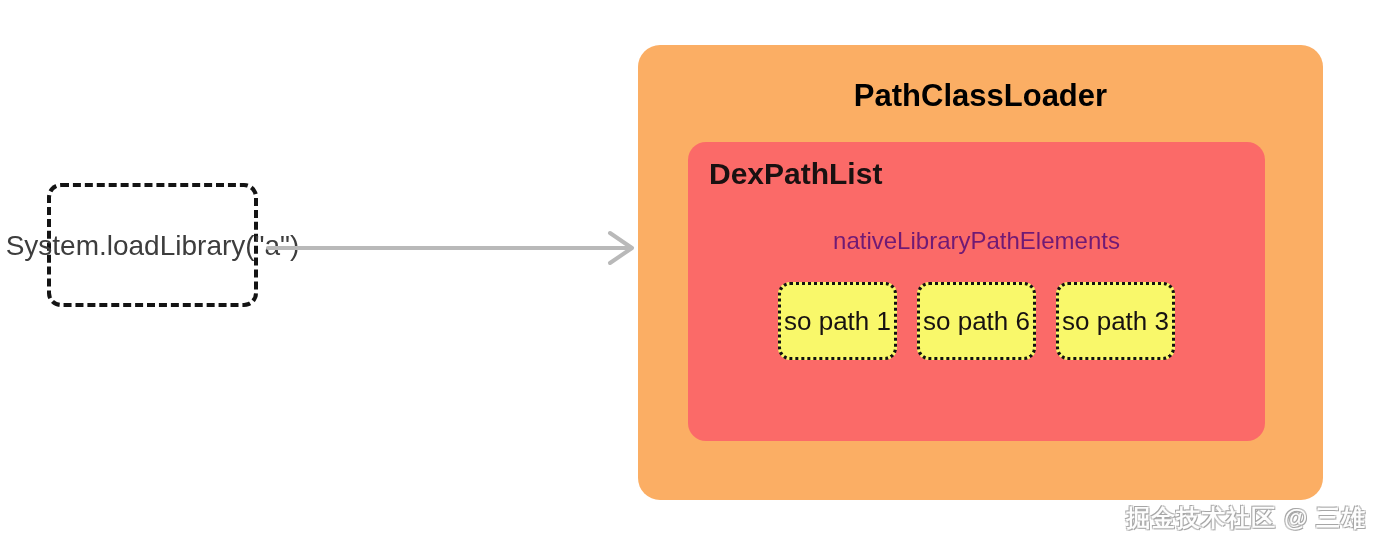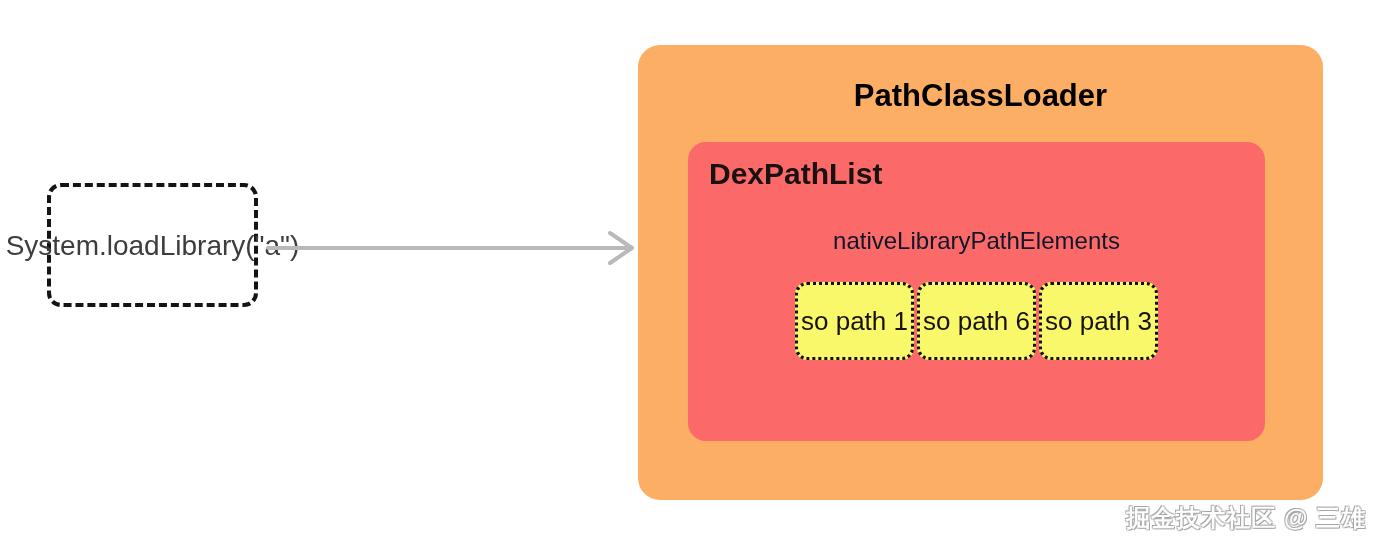--- a/index.html
+++ b/index.html
@@ -82,32 +82,32 @@
     font-weight: bold;
     color: #1a1111;
   }
   .field-label {
     position: absolute;
     top: 85px;
     left: 0;
     width: 100%;
     text-align: center;
     font-size: 24px;
-    color: #0f172a;
+    color: #701a75;
   }
 
   
   .so-row {
     position: absolute;
     top: 140px;
     left: 0;
     width: 100%;
     display: flex;
     justify-content: center;
-    gap: 3px;
+    gap: 20px;
   }
   .so-box {
     box-sizing: border-box;
     width: 119px;
     height: 78px;
     background: #f9f86a;
     border: 3px dotted #111111;
     border-radius: 12px;
     display: flex;
     align-items: center;

